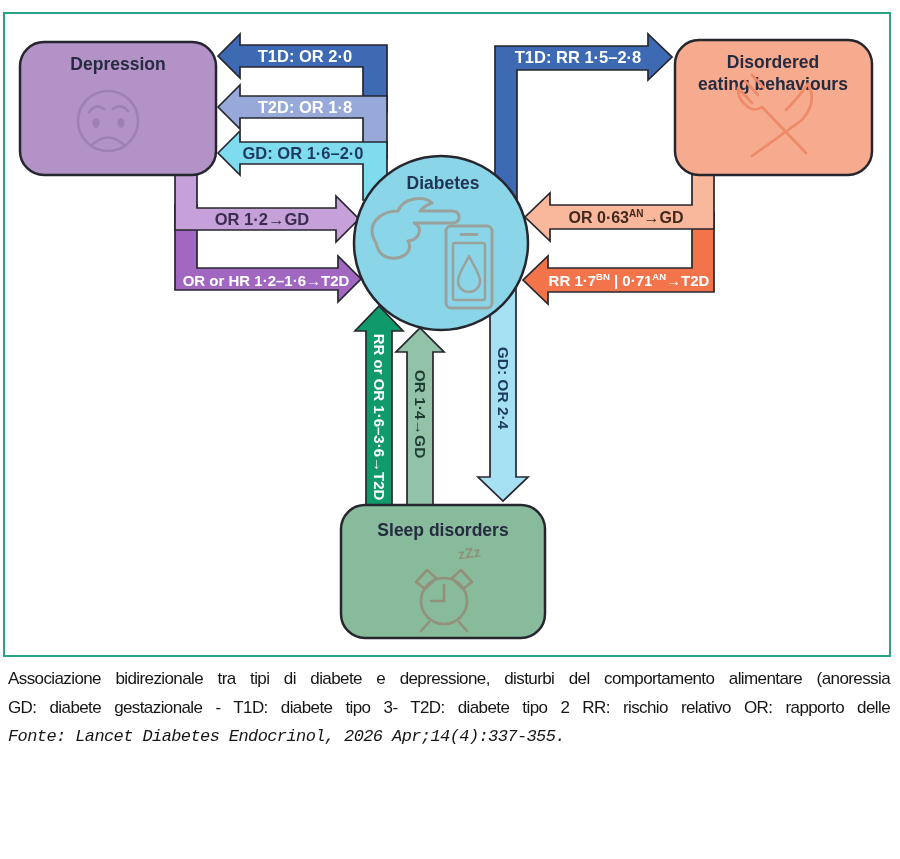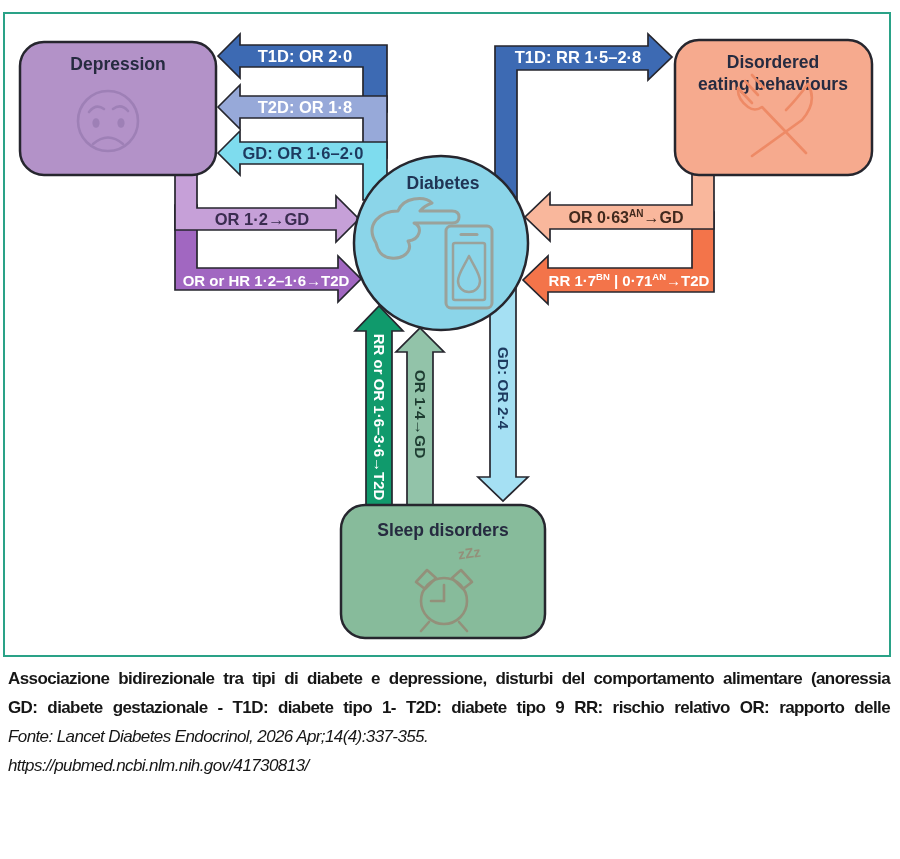--- a/index.html
+++ b/index.html
@@ -2,22 +2,22 @@
 <html><head>
 <meta charset="utf-8">
 <style>
   html,body { margin:0; padding:0; background:#ffffff; }
   .page { width:900px; height:859px; background:#fff; font-family:"Liberation Sans",sans-serif; }
   .figure-wrap { width:900px; height:659px; position:relative; }
   svg { display:block; }
   svg text { font-family:"Liberation Sans",sans-serif; font-weight:bold; }
   .caption { padding:5px 10px 0 8px; font-size:17px; line-height:29px; letter-spacing:-0.6px; color:#161616; }
   .caption .cline { white-space:nowrap; }
-  .caption .just { text-align:justify; text-align-last:justify; white-space:normal;font-weight:bold; }
-  .caption .italic { font-style:italic; }
+  .caption .just { text-align:justify; text-align-last:justify; white-space:normal; }
+  .caption .italic { font-style:italic;font-family:Liberation Mono, monospace; }
 </style>
 </head>
 <body>
 
 <div class="page">
   <div class="figure-wrap">
     <svg width="900" height="659" viewBox="0 0 900 659">
 
       <rect x="4" y="13" width="886" height="643" fill="#ffffff" stroke="#2aa287" stroke-width="2"></rect>
 
@@ -96,17 +96,16 @@
       <text x="629" y="286" font-size="15" text-anchor="middle" fill="#ffffff"><tspan>RR 1·7</tspan><tspan dy="-6" font-size="9.5">BN</tspan><tspan dy="6" font-size="15"> | 0·71</tspan><tspan dy="-6" font-size="9.5">AN</tspan><tspan dy="6" font-size="15">→T2D</tspan></text>
 
       <text x="379" y="417" font-size="15" text-anchor="middle" dominant-baseline="central" fill="#ffffff" transform="rotate(90 379 417)">RR or OR 1·6–3·6→T2D</text>
       <text x="420" y="414" font-size="15.5" text-anchor="middle" dominant-baseline="central" fill="#1e3c31" transform="rotate(90 420 414)">OR 1·4→GD</text>
       <text x="503" y="388" font-size="15.5" text-anchor="middle" dominant-baseline="central" fill="#1d3a5f" transform="rotate(90 503 388)">GD: OR 2·4</text>
     </svg>
   </div>
 
   <div class="caption">
     <div class="cline just">Associazione bidirezionale tra tipi di diabete e depressione, disturbi del comportamento alimentare (anoressia</div>
-    <div class="cline just">GD: diabete gestazionale - T1D: diabete tipo 1- T2D: diabete tipo 9 RR: rischio relativo OR: rapporto delle</div>
+    <div class="cline just">GD: diabete gestazionale - T1D: diabete tipo 3- T2D: diabete tipo 2 RR: rischio relativo OR: rapporto delle</div>
     <div class="cline italic">Fonte: Lancet Diabetes Endocrinol, 2026 Apr;14(4):337-355.</div>
-    <div class="cline italic">https://pubmed.ncbi.nlm.nih.gov/41730813/</div>
   </div>
 </div>
 
 </body></html>

